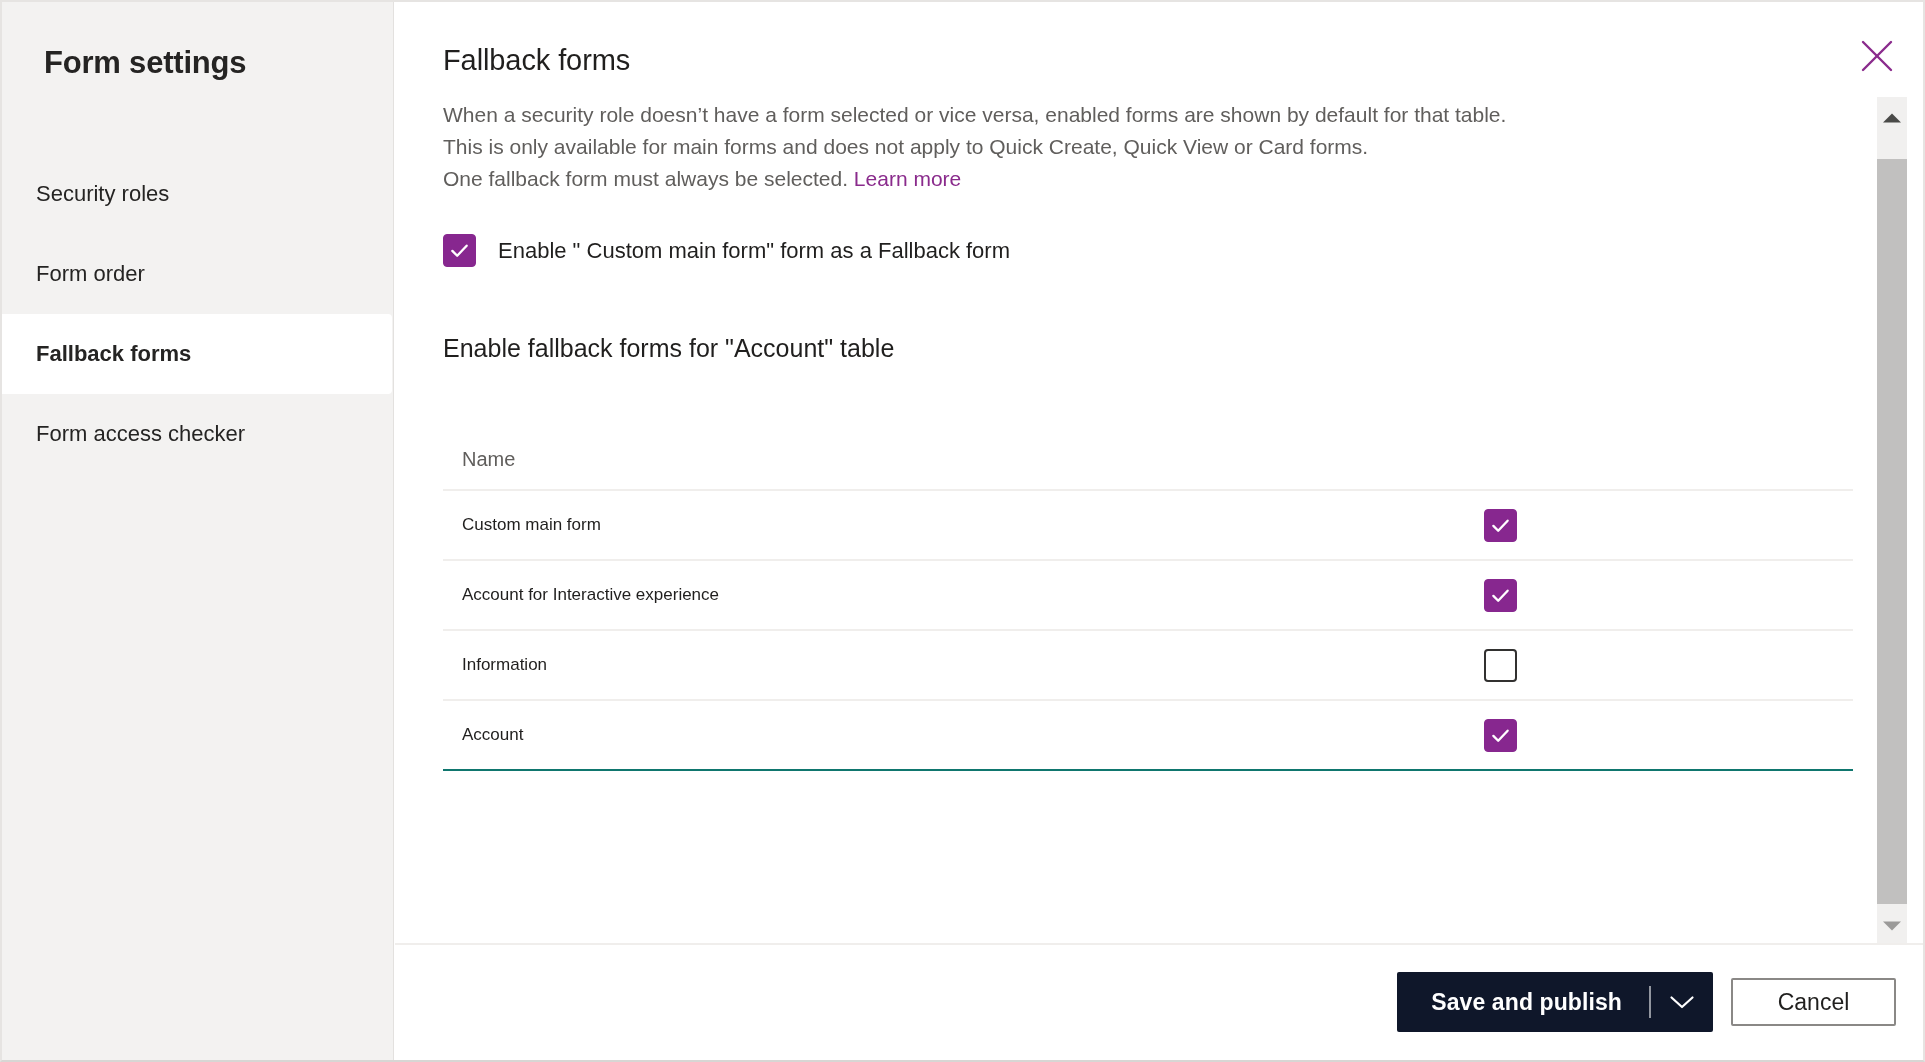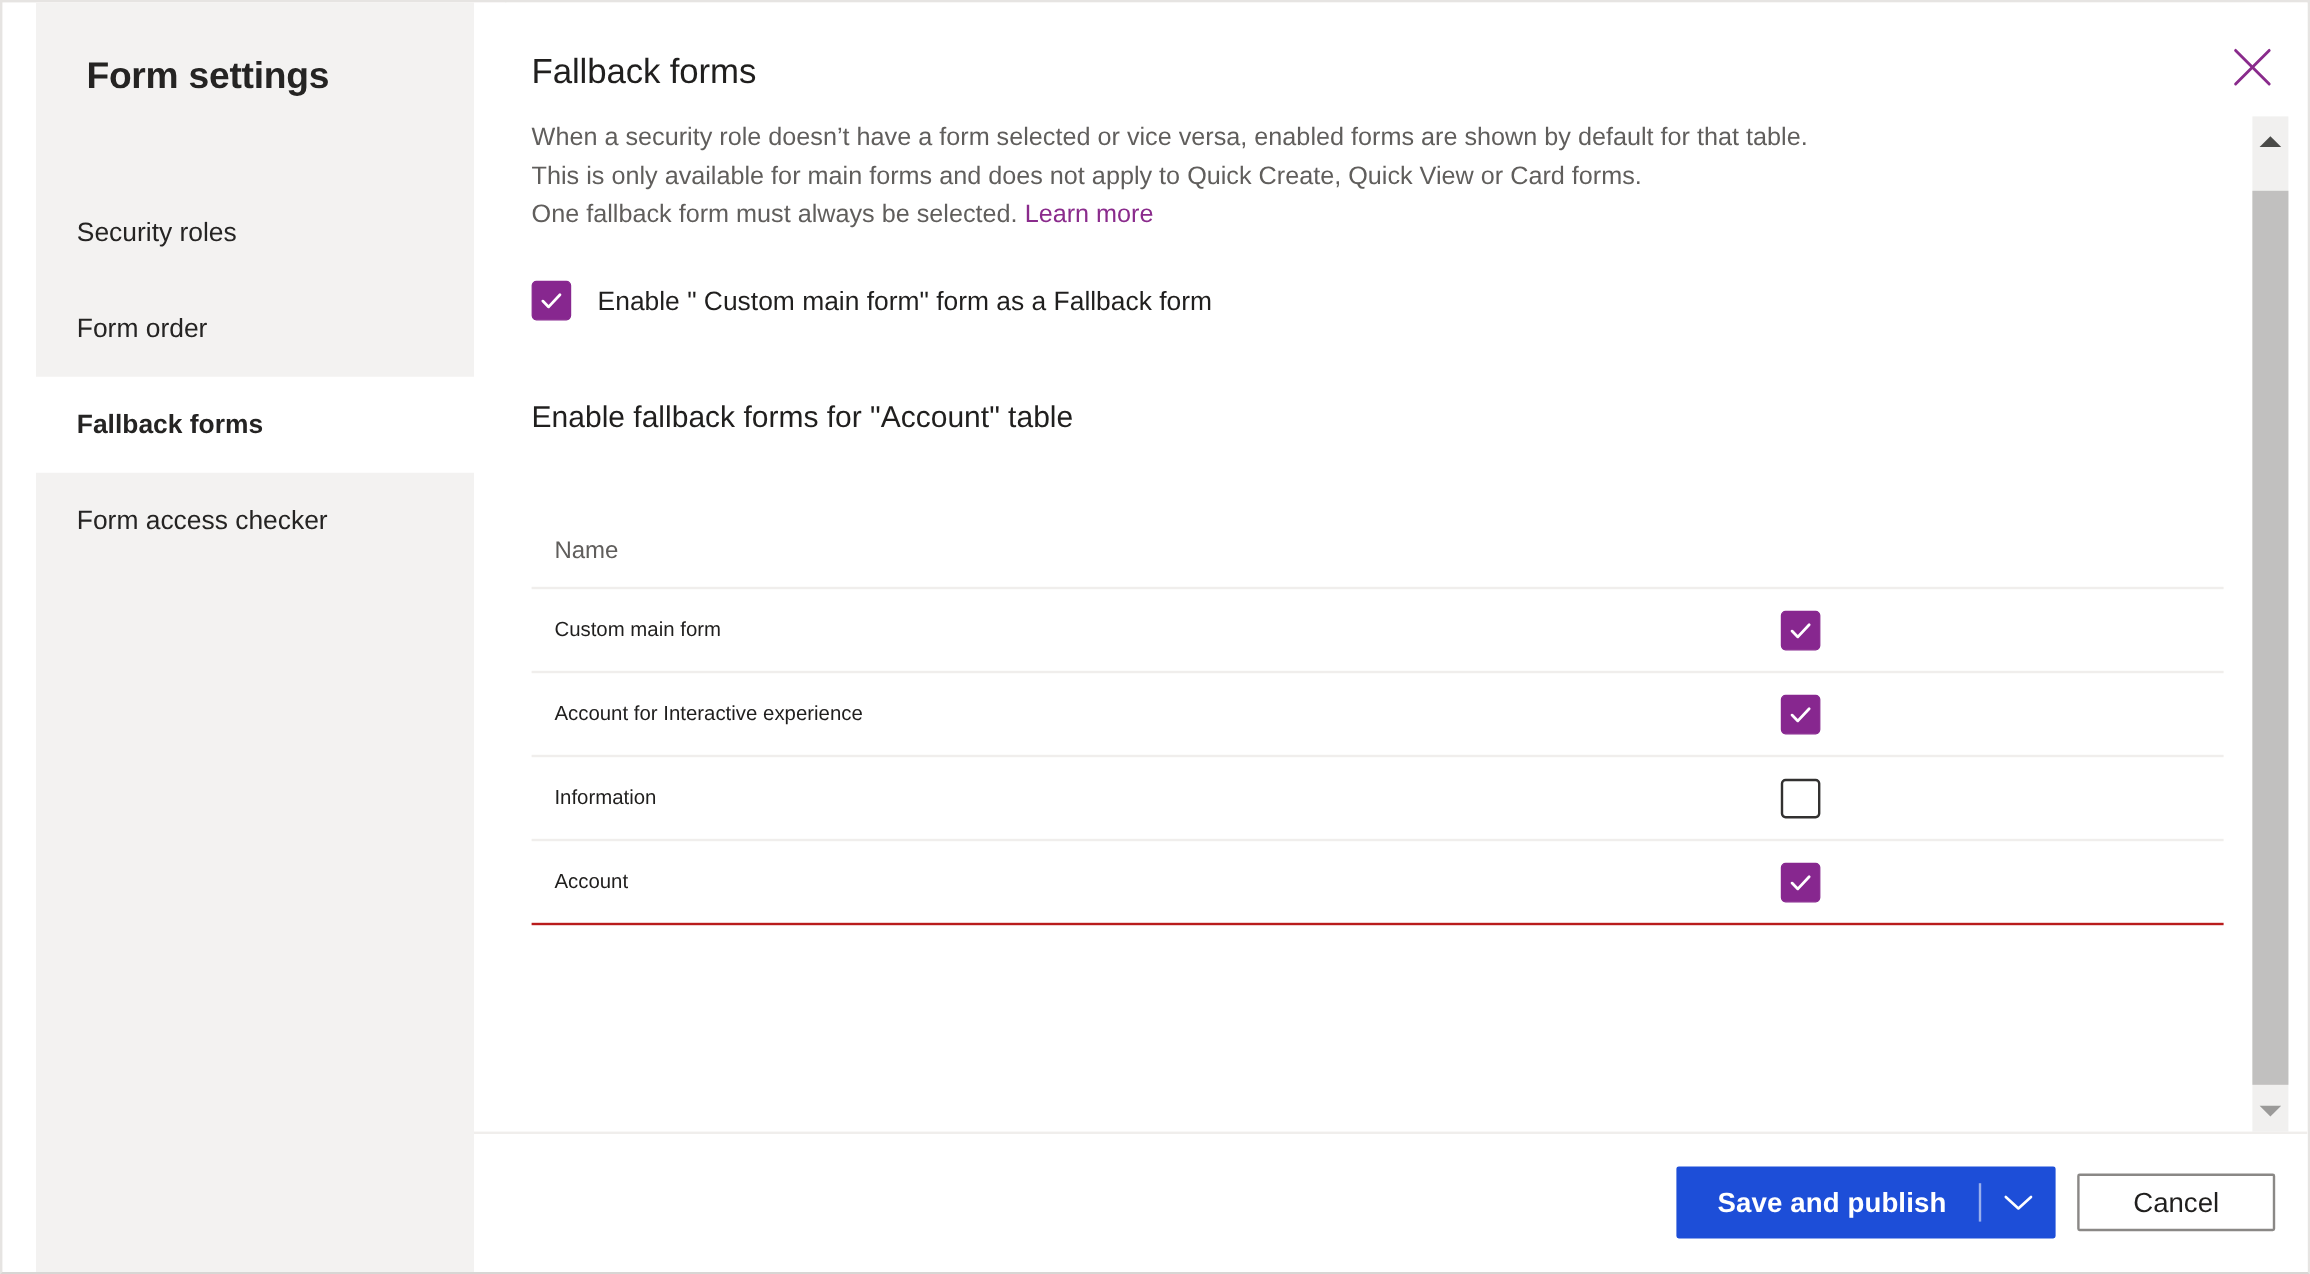--- a/index.html
+++ b/index.html
@@ -28,21 +28,20 @@
 
   
   .sidebar {
     position: absolute;
     left: 0;
     top: 0;
     width: 392px;
     height: 100%;
     background: #f3f2f1;
     border-right: 1px solid #e3e1df;
-    margin-left: 28px;
   }
 
   .sidebar-title {
     position: absolute;
     left: 42px;
     top: 42px;
     font-size: 31px;
     font-weight: 600;
     color: #252423;
     letter-spacing: -0.2px;
@@ -231,21 +230,21 @@
     line-height: 1;
   }
 
   .table-row {
     display: flex;
     align-items: center;
     height: 70px;
     border-bottom: 2px solid #f0eeec;
     padding-left: 19px;
   }
-  .table-row:last-child { border-bottom: 2px solid #b91c1c; gap: 12px; }
+  .table-row:last-child { border-bottom: 2px solid #0f766e; gap: 12px; }
 
   .cell-name {
     font-size: 17px;
     color: #201f1e;
     font-weight: 400;
   }
 
   .cell-enable {
     display: flex;
     align-items: center;
@@ -300,21 +299,21 @@
     top: 27px;
     display: flex;
     align-items: center;
     gap: 18px;
   }
 
   .split-button {
     display: flex;
     align-items: center;
     height: 60px;
-    background: #1d4ed8;
+    background: #0f172a;
     border: none;
     border-radius: 2px;
     cursor: pointer;
     padding: 0;
   }
   .split-button .primary-label {
     font-size: 23px;
     font-weight: 700;
     color: #ffffff;
     padding: 0 27px 0 34px;

